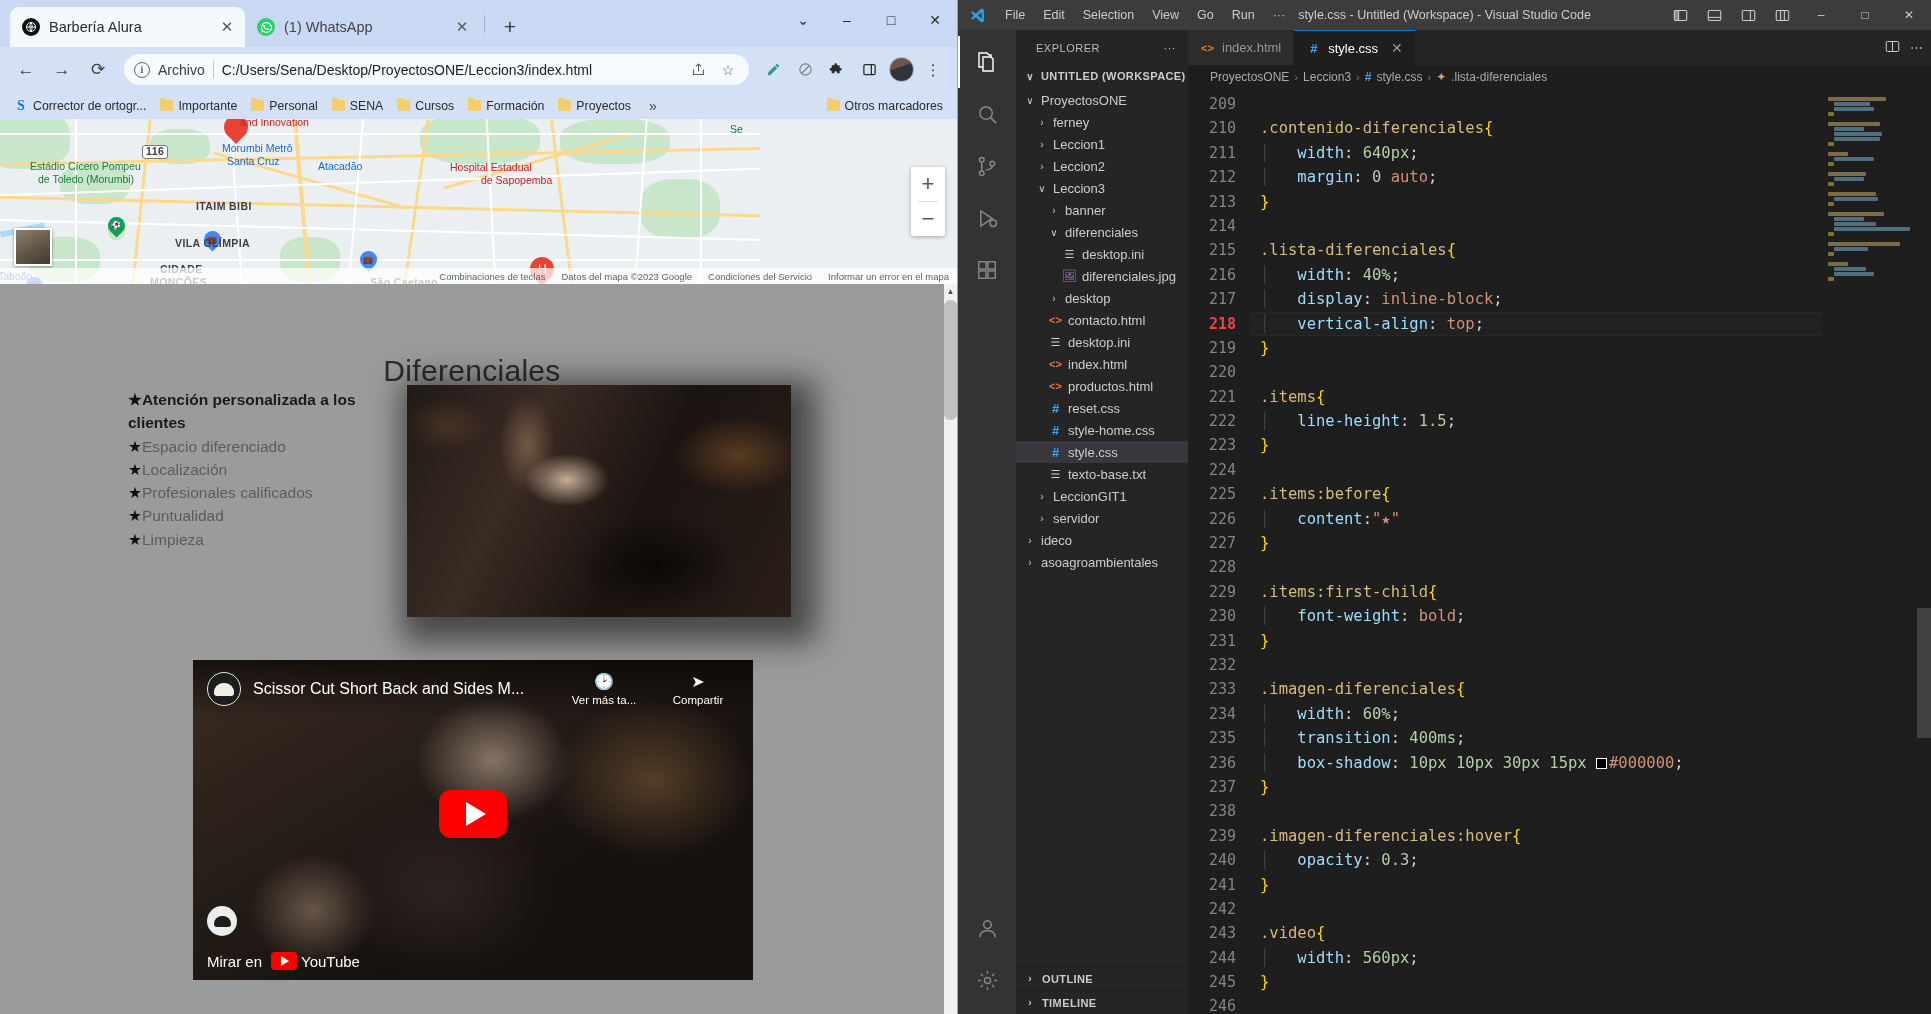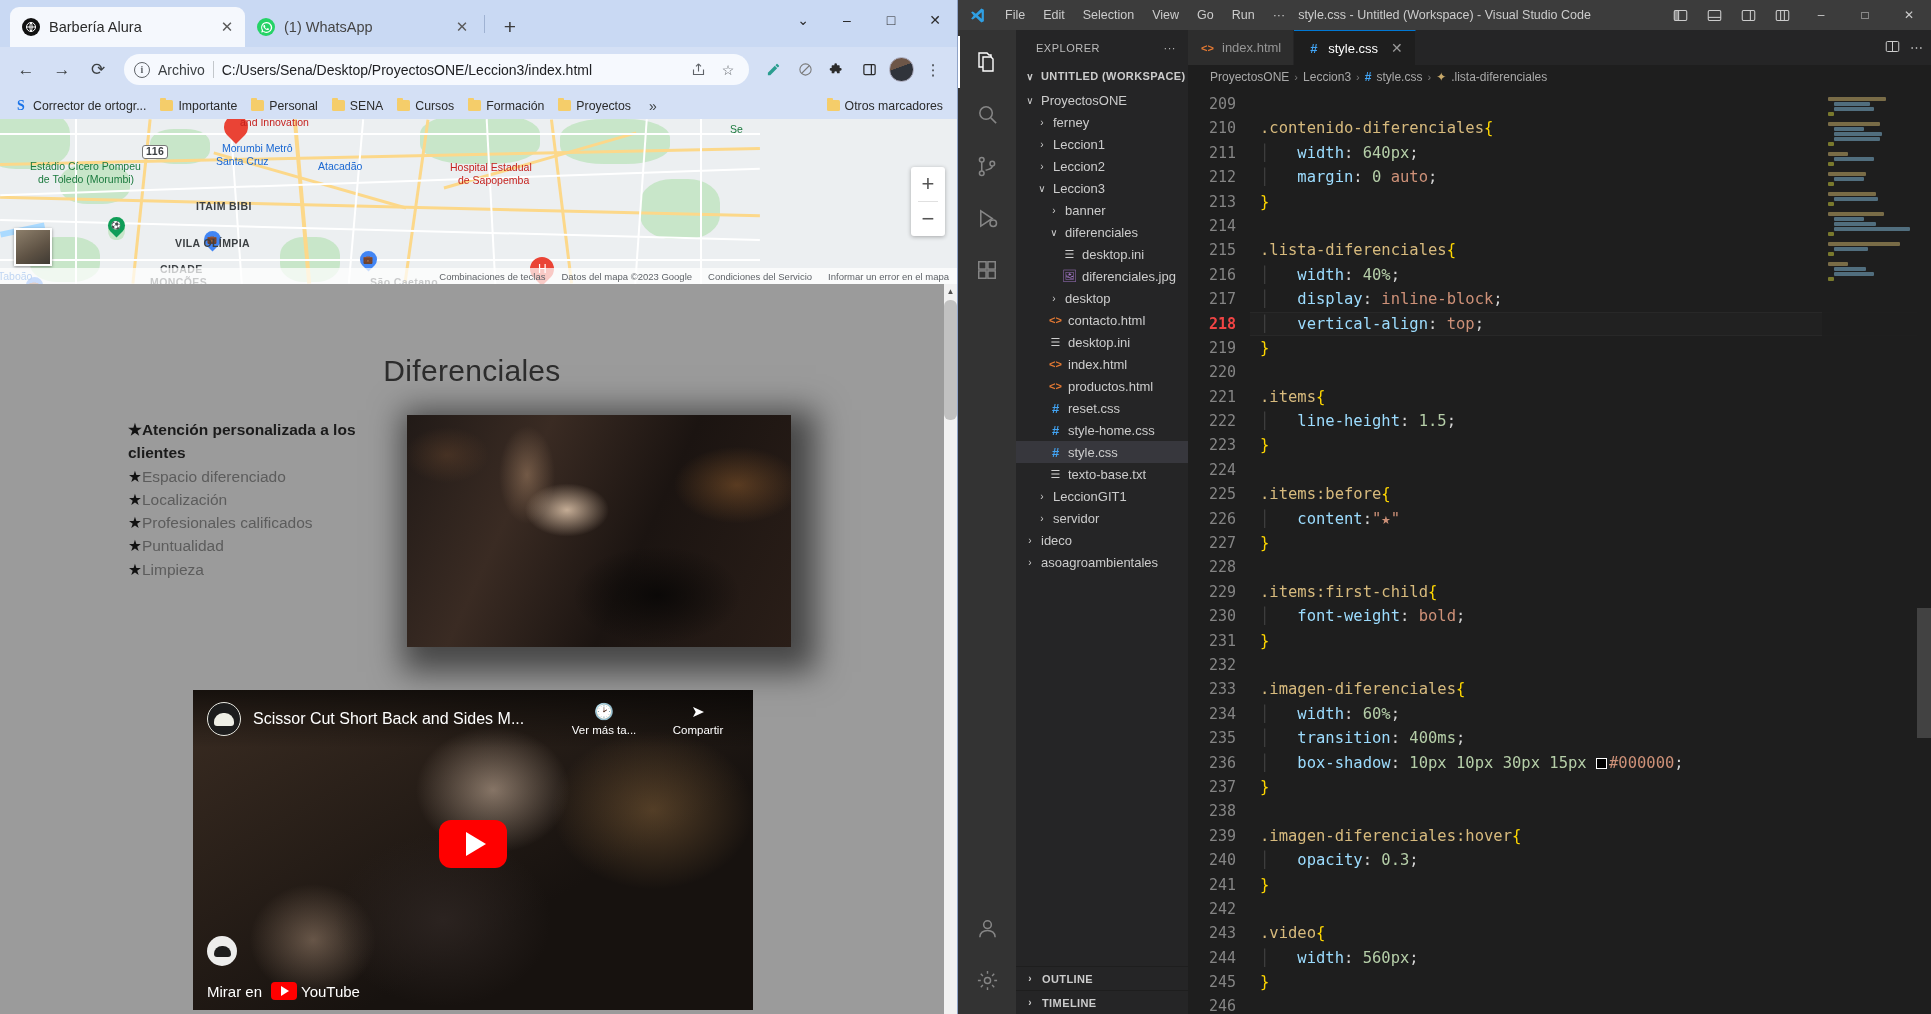--- a/index.html
+++ b/index.html
@@ -176,21 +176,21 @@
 
   
   .page {
     position: absolute; left:0; right:13px; top:165px; bottom:0;
     background: #9b9b9b; overflow: hidden;
   }
   .page-title {
     text-align: center; font-size: 30px; color: #2d2d2d;
     font-weight: 400; padding-top: 70px; letter-spacing: .3px;
   }
-  .contenido { position:relative; margin-top: 30px; }
+  .contenido { position:relative; }
   .lista {
     width: 255px; display:inline-block; vertical-align: top;
     margin-left: 128px; line-height: 1.5;
     font-size: 15.5px;
   }
   .lista li { list-style: none; }
   .lista li:before { content: "\2605"; color: #111; }
   .lista li { color: #5c5c5c; }
   .lista li:first-child { font-weight: bold; color: #1b1b1b; }
   .imagen-dif {
@@ -565,23 +565,23 @@
 
         <div class="mlabel dark" style="left:196px;top:82px;">ITAIM BIBI</div>
         <div class="mlabel dark" style="left:175px;top:119px;">VILA OLÍMPIA</div>
         <div class="mlabel dark" style="left:160px;top:145px;">CIDADE</div>
         <div class="mlabel dark" style="left:150px;top:158px;">MONÇÕES</div>
 
         <div class="mlabel dark" style="left:370px;top:158px;">São Caetano</div>
 
         <div class="mlabel red-t" style="left:240px;top:-2px;">and Innovation</div>
         <div class="mlabel red-t" style="left:450px;top:43px;">Hospital Estadual</div>
-        <div class="mlabel red-t" style="left:458px;top:56px;">de Sapopemba</div>
+        <div class="mlabel red-t" style="left:481px;top:56px;">de Sapopemba</div>
         <div class="mlabel blue" style="left:222px;top:24px;">Morumbi Metrô</div>
-        <div class="mlabel blue" style="left:216px;top:37px;">Santa Cruz</div>
+        <div class="mlabel blue" style="left:227px;top:37px;">Santa Cruz</div>
         <div class="mlabel blue" style="left:318px;top:42px;">Atacadão</div>
 
         <div class="mlabel blue" style="left:-2px;top:152px;">Taboão</div>
 
         <div class="mlabel green-t" style="left:30px;top:42px;">Estádio Cícero Pompeu</div>
         <div class="mlabel green-t" style="left:38px;top:55px;">de Toledo (Morumbi)</div>
 
         <div class="mlabel green-t" style="left:730px;top:5px;">Se</div>
 
         <div class="mlabel dark" style="left:142px;top:26px;border:1px solid #777;border-radius:3px;background:#fff;padding:0 3px;">116</div>

